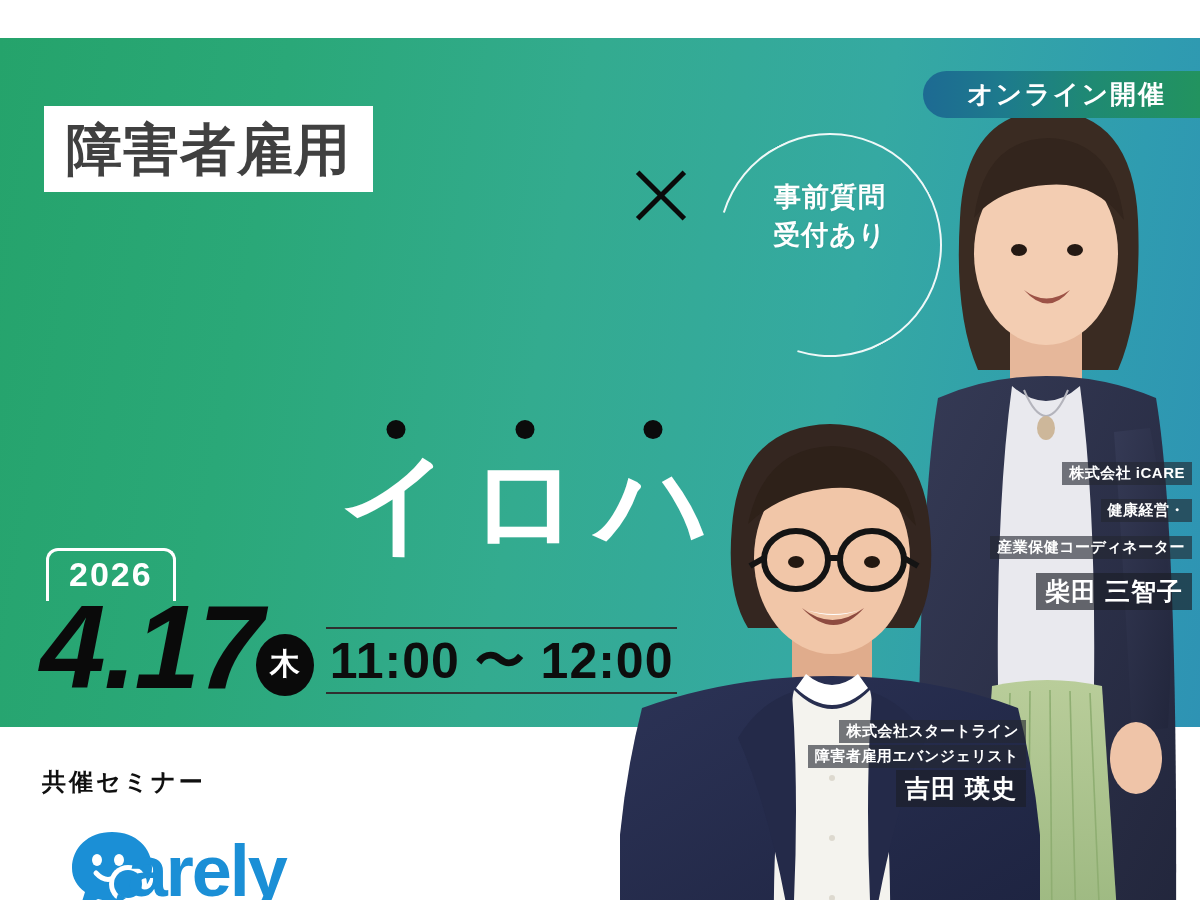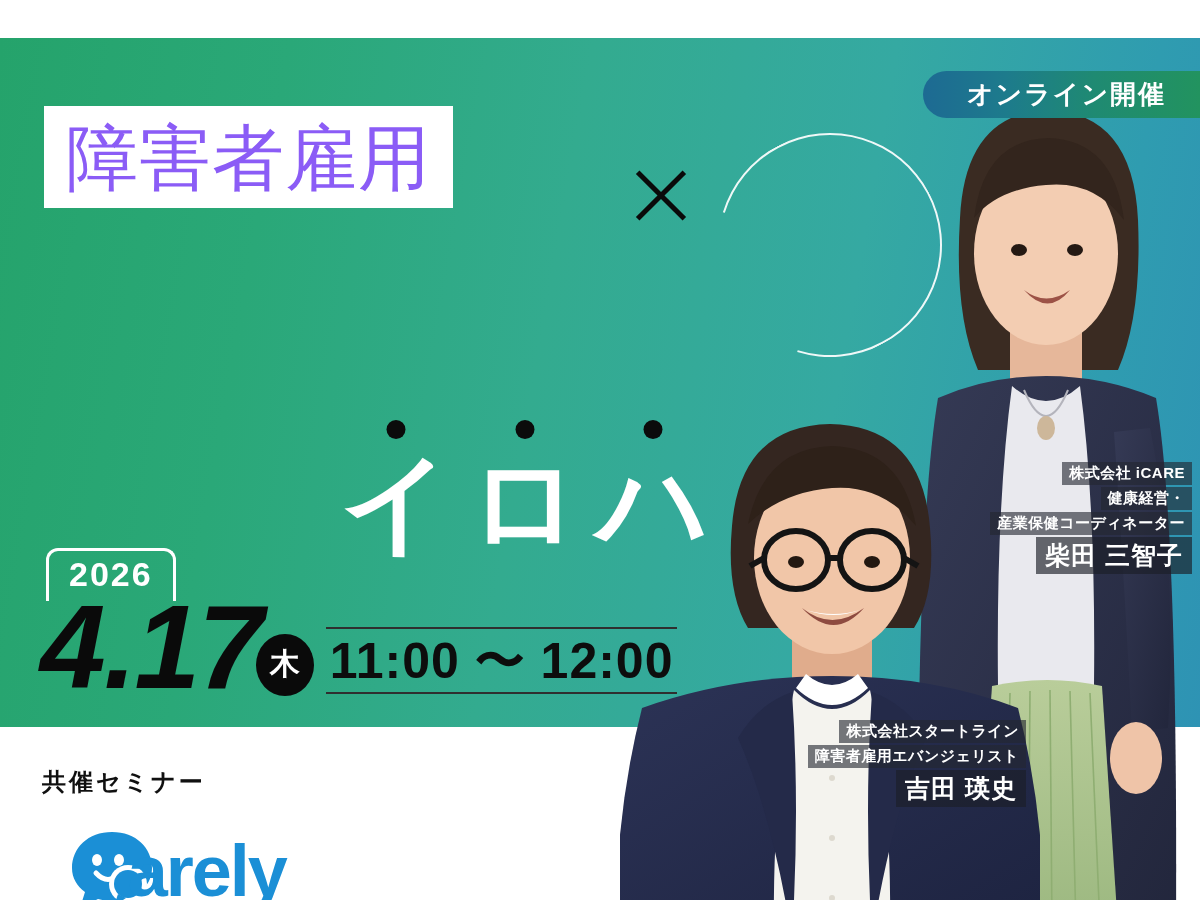--- a/index.html
+++ b/index.html
@@ -64,22 +64,22 @@
     text-shadow:0 0 3px rgba(0,0,0,.07);
   }
 
   
   .line1-box {
     position:absolute; left:44px; top:68px;
     background:#ffffff;
     padding:16px 22px 14px 22px;
   }
   .line1-box .txt {
-    color:#8b5cf6;
-    font-size:72px; font-weight:normal;
+    color:#404040;
+    font-size:56px; font-weight:bold;
     line-height:1;
     letter-spacing:1px;
     white-space:nowrap;
   }
   .xmark {
     position:absolute; left:628px; top:124px;
     width:66px; height:66px;
     color:#000;
     font-size:0;
   }
@@ -208,21 +208,21 @@
     margin-bottom:2px;
     white-space:nowrap;
     letter-spacing:.5px;
   }
   .plate span.name {
     background:rgba(28,31,40,.66);
     font-size:25px;
     padding:3px 9px 4px 9px;
     letter-spacing:1px;
   }
-  .plate-right { right:8px; top:424px; }
+  .plate-right { right:8px; top:424px;gap:12px; }
   .plate-left  { right:174px; top:682px; }
 
   
   .co-label {
     position:absolute; left:42px; top:728px;
     color:#101010;
     font-size:24px; font-weight:bold;
     letter-spacing:3px;
   }
   .logos {
@@ -352,20 +352,24 @@
 
       <circle cx="212" cy="370" r="3" fill="#ddd9cf"></circle>
       <circle cx="212" cy="430" r="3" fill="#ddd9cf"></circle>
       <circle cx="212" cy="490" r="3" fill="#ddd9cf"></circle>
     </svg>
   </div>
 
   <div class="online-badge">オンライン開催</div>
 
   <div class="q-circle"></div>
+  <div class="q-text">
+    <div>事前質問</div>
+    <div>受付あり</div>
+  </div>
 
   <div class="line1-box">
     <div class="txt">障害者雇用</div>
   </div>
 
   <div class="xmark"></div>
 
 
   <div class="line3">
     <span class="ch">イ</span>

